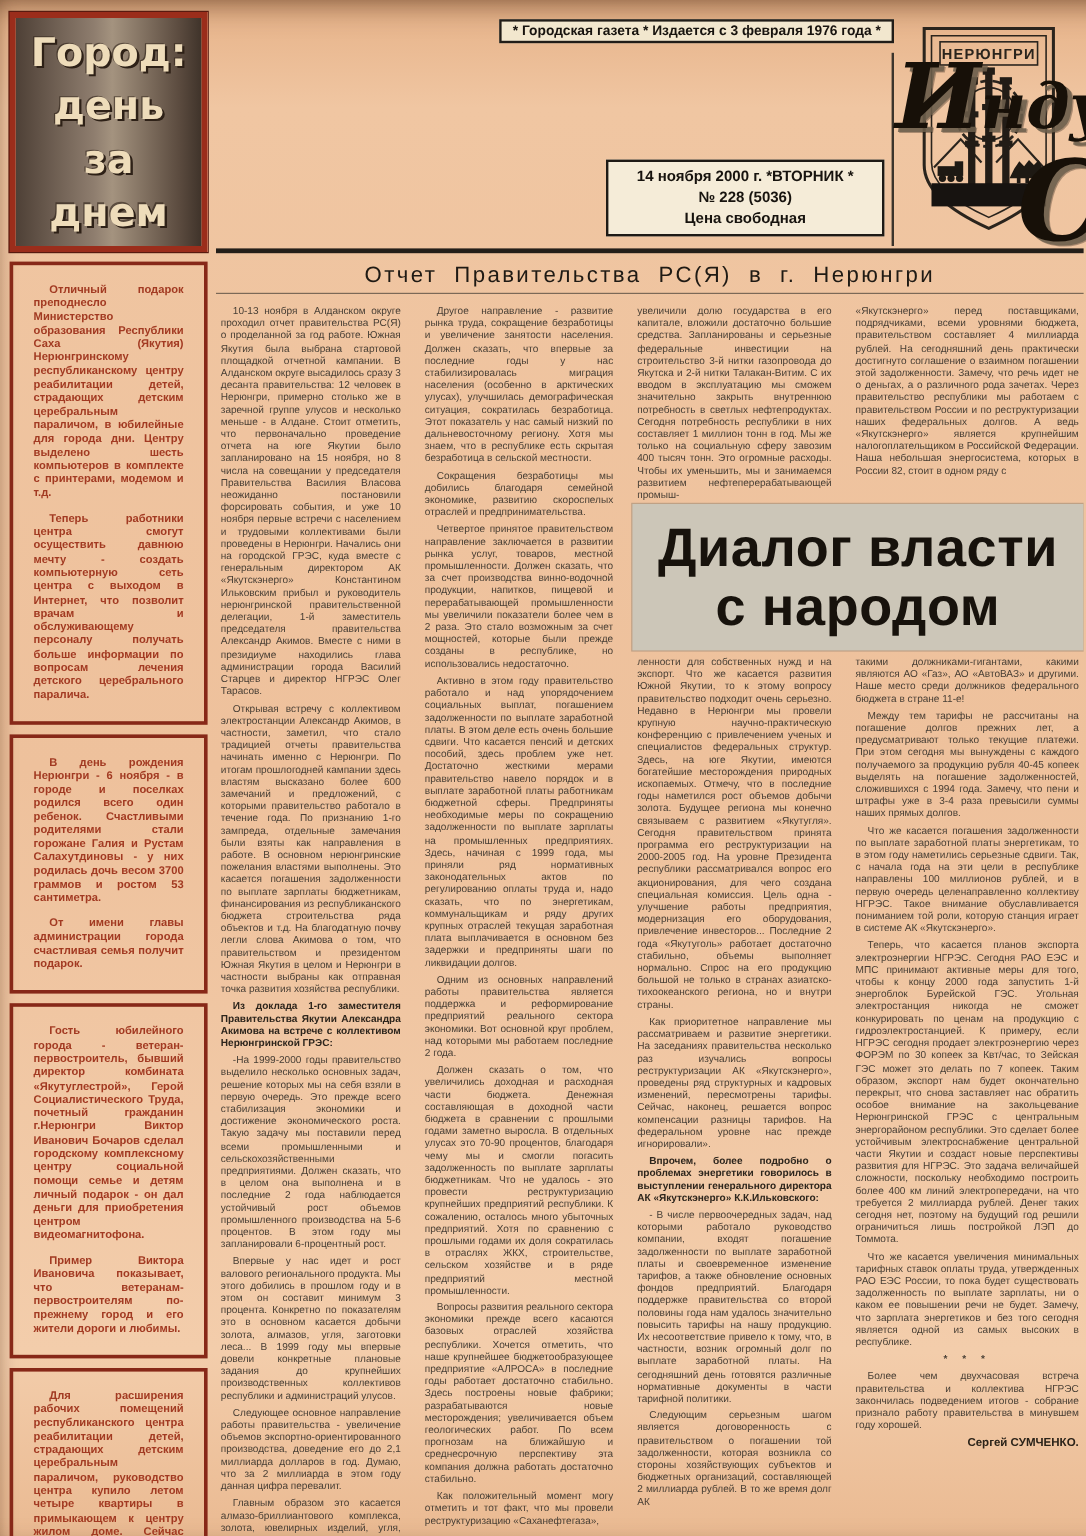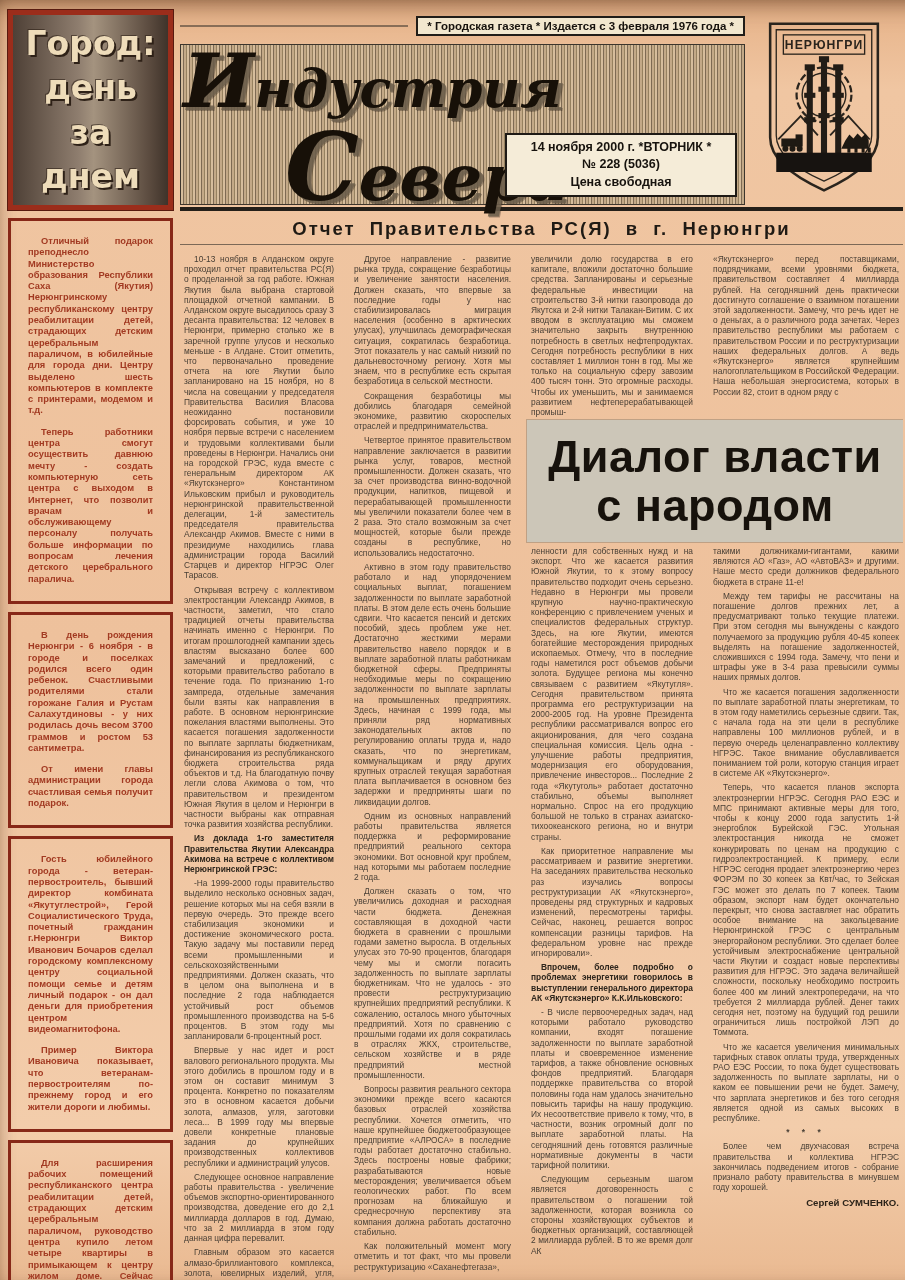--- a/index.html
+++ b/index.html
@@ -13,38 +13,38 @@
     background:linear-gradient(90deg,#4e4036 0%,#8e7d6e 42%,#a4937f 52%,#5b4b3f 88%,#3f332a 100%);
     display:flex;flex-direction:column;justify-content:space-evenly;align-items:center;}
   .rubric-line{font-family:"DejaVu Sans",sans-serif;font-weight:bold;font-size:33px;line-height:33px;
     color:#eedcba;text-shadow:2px 2px 0 #2e2117, -1px -1px 0 rgba(46,33,23,.6);}
   .news-box{margin-top:8px;border:3px solid #872818;padding:5px 7px 6px 7px;
     color:#a23a22;font-size:9.3px;line-height:11.3px;font-weight:700;text-align:justify;}
   .side-p{margin:10px;text-indent:13px;}
   
   .main{position:absolute;left:180px;top:10px;width:723px;}
   .mast{display:flex;height:195px;}
-  .mast-left{flex:1;display:flex;flex-direction:column;min-width:0;}
+  .mast-left{flex:1;display:flex;flex-direction:column;min-width:0;align-items:flex-end;}
   .tag-row{height:32px;display:flex;align-items:center;}
   .tag-rule{flex:1;height:2px;background:#3a332b;opacity:.55;margin-right:8px;}
   .tagline{background:#f2e7ce;border:2px solid #211d18;font-weight:bold;font-size:11.5px;
     padding:2px 9px;color:#17130e;white-space:nowrap;}
   .stripes{flex:1;position:relative;margin-top:2px;border:1px solid #3c352c;
     background:repeating-linear-gradient(90deg,#d6bd9c 0 2px,#7e6a53 2px 3px,#c3a987 3px 5px,#96815f 5px 6px);}
   .title{position:absolute;font-family:"DejaVu Serif",serif;font-style:italic;font-weight:bold;
     color:#171008;line-height:.85;text-shadow:4px 3px 0 rgba(110,96,78,.85),5px 4px 0 rgba(40,30,20,.35);}
   .title::first-letter{font-size:1.45em;}
   .w1{left:2px;top:4px;font-size:52px;}
   .w2{left:104px;top:84px;font-size:64px;}
   .issue-box{position:absolute;right:7px;bottom:7px;width:216px;background:#f5ecd8;
     border:2px solid #1e1a15;text-align:center;font-weight:bold;font-size:12.5px;line-height:17.5px;
     padding:4px 6px;color:#17130e;z-index:2;}
   .mast-logo{width:158px;display:flex;align-items:center;justify-content:center;}
   .black-bar{height:4px;background:#241f19;margin-top:2px;}
-  .kicker{margin:0;padding:7px 0 4px 0;text-align:center;font-size:18.5px;font-weight:bold;
+  .kicker{margin:0;padding:7px 0 4px 0;text-align:center;font-size:18.5px;font-weight:normal;
     letter-spacing:2px;word-spacing:7px;color:#1f1a14;}
   .thin-rule{height:1px;background:#4a4238;opacity:.7;}
   
   .article{margin-top:5px;height:1032px;overflow:hidden;display:grid;
     grid-template-columns:158px 165px 170px 1fr;column-gap:12px;grid-template-rows:170px 122px 1fr;}
   .c1{grid-area:1/1/4/2;} .c2{grid-area:1/2/4/3;}
   .c3t{grid-area:1/3/2/4;} .c4t{grid-area:1/4/2/5;}
   .headline{grid-area:2/3/3/5;background:#ccc6b8;box-shadow:0 0 0 1px rgba(120,110,95,.4);
     display:flex;flex-direction:column;justify-content:center;align-items:center;
     font-family:"Liberation Sans",sans-serif;font-weight:bold;font-size:45px;line-height:49px;

